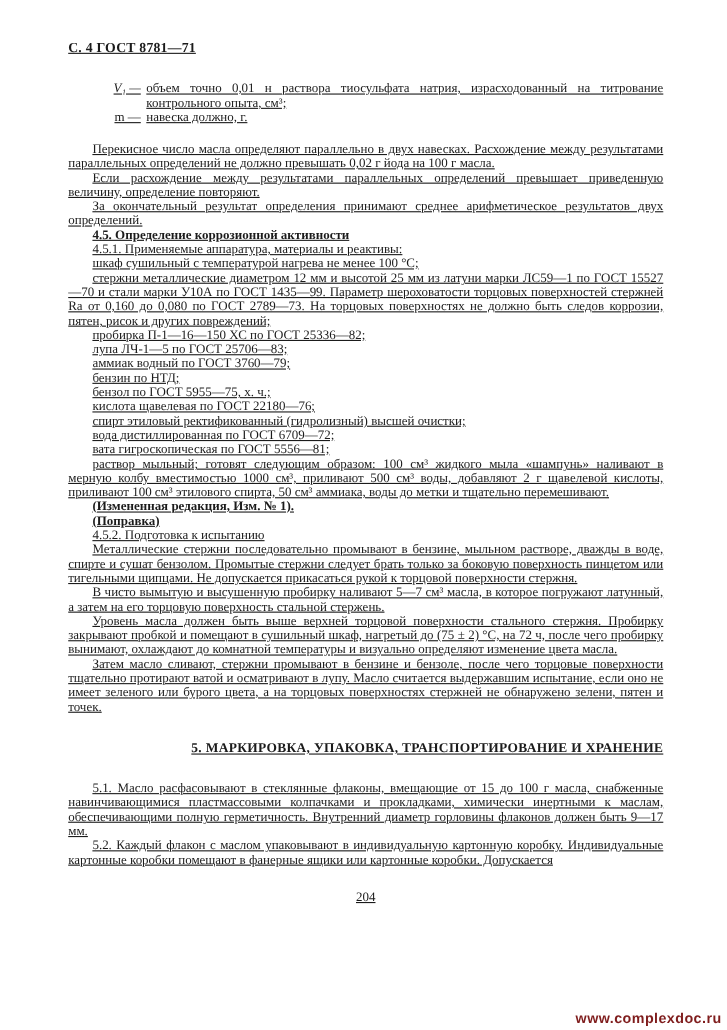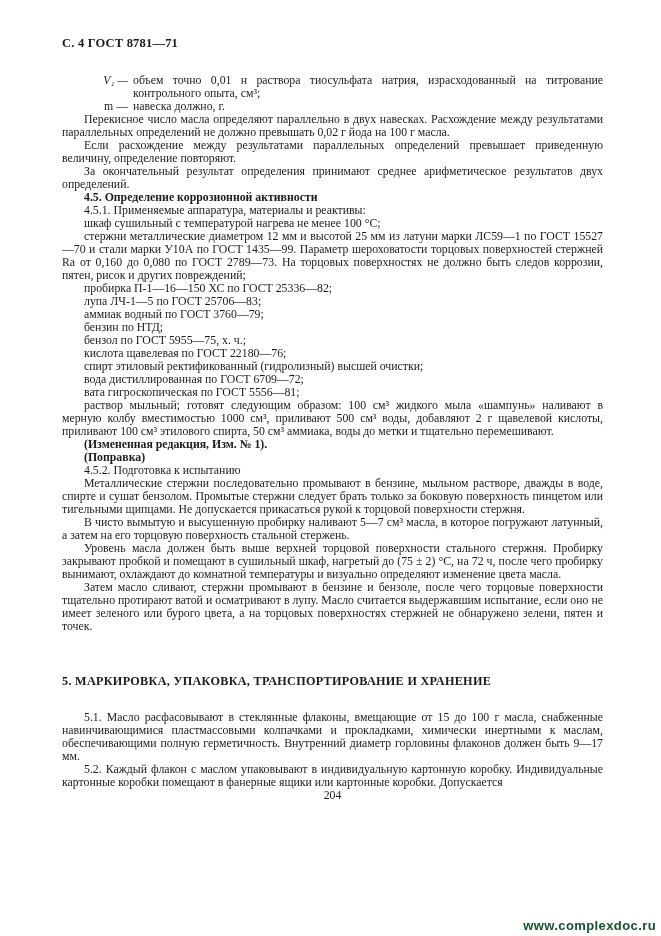--- a/index.html
+++ b/index.html
@@ -6,70 +6,71 @@
   .page {
     position: relative;
     width: 661px;
     height: 936px;
     box-sizing: border-box;
     background: #ffffff;
     padding: 36px 58px 0 62px;
     font-family: "Liberation Serif", "DejaVu Serif", serif;
     color: #1b1b1b;
     overflow: hidden;
+    text-decoration: underline;
   }
   .header {
     font-weight: bold;
     font-size: 12.5px;
     letter-spacing: 0.2px;
   }
   .body {
     margin-top: 23px;
     font-size: 11.8px;
     line-height: 13px;
     text-align: justify;
   }
-  .defs { margin-bottom: 0; }
+  .defs { margin-bottom: 16px; }
   .def-row { display: flex; }
   .def-term {
     flex: 0 0 66px;
     text-align: right;
     white-space: nowrap;
   }
   .defs .def-row:nth-child(1) .def-term,
   .defs .def-row:nth-child(3) .def-term { font-style: italic; }
   .def-text {
     flex: 1;
     padding-left: 5px;
     text-align: justify;
   }
   .para { margin: 0; text-indent: 22px; }
   .bold { font-weight: bold; }
   .section-title {
-    margin: 42px 0 23px 0;
+    margin: 25px 0 23px 0;
     font-weight: bold;
     font-size: 12.2px;
     letter-spacing: 0.3px;
-    text-align: left;
+    text-align: right;
     text-indent: 0;
   }
   .page-number {
-    margin-top: 0;
+    margin-top: 21px;
     text-align: center;
     font-size: 11.8px;
   }
   .watermark {
     position: absolute;
     right: 5px;
     bottom: 3px;
     font-family: "Liberation Sans", "DejaVu Sans", sans-serif;
     font-weight: bold;
     font-size: 13px;
     letter-spacing: 0.4px;
-    color: #14532d;
+    color: #7f1d1d;
     cursor: pointer;
   }
 </style>
 </head>
 <body>
 
 <div class="page">
 
   <div class="header">С. 4 ГОСТ 8781—71</div>
 

